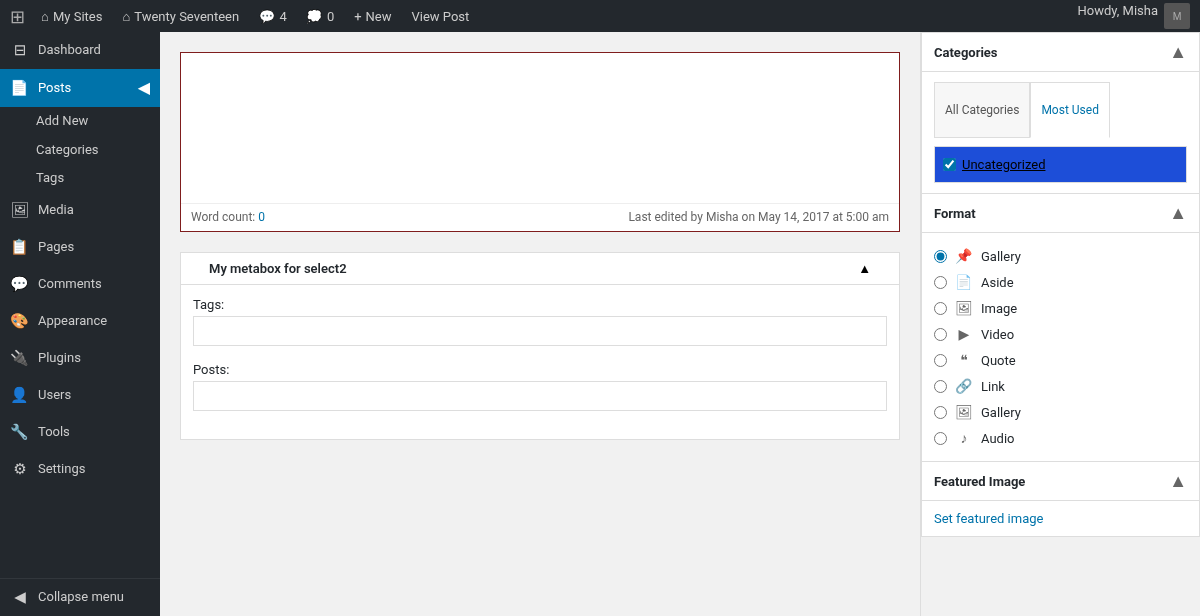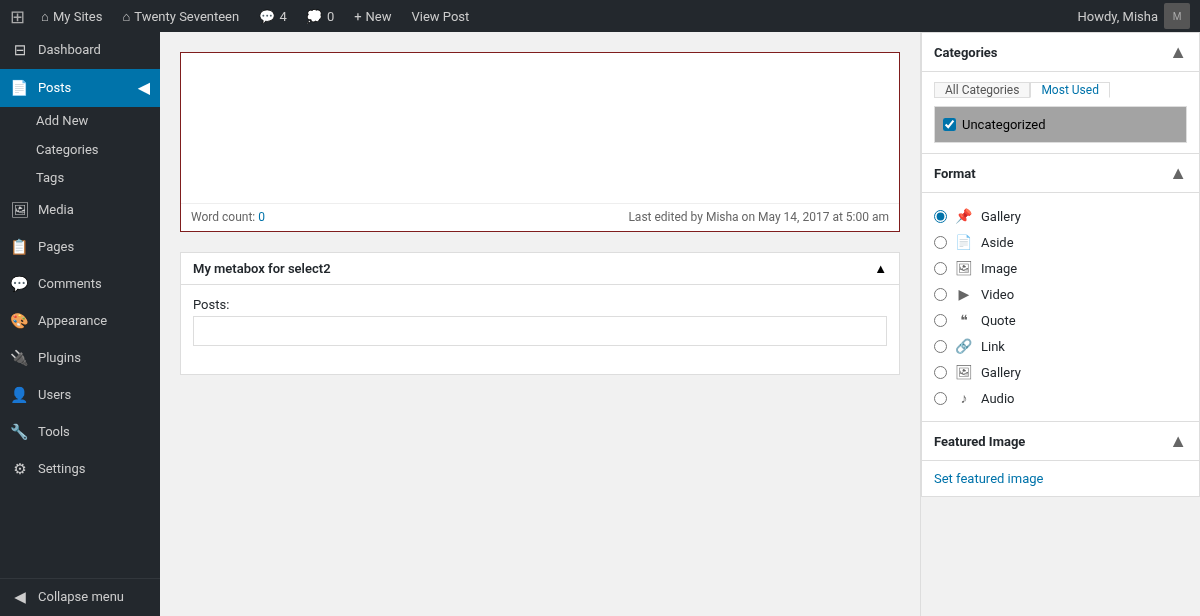--- a/index.html
+++ b/index.html
@@ -22,21 +22,21 @@
       color: #ccc;
       padding: 0 8px;
       height: 32px;
       display: flex;
       align-items: center;
       gap: 4px;
       font-size: 13px;
       cursor: pointer;
     }
     .adminbar-right { margin-left: auto; display: flex; align-items: center; }
-    .adminbar-howdy { color: #ccc; font-size: 13px; display: flex; align-items: center; gap: 6px; }
+    .adminbar-howdy { color: #ccc; font-size: 13px; display: flex; align-items: flex-start; gap: 6px; }
     .avatar-circle { width: 26px; height: 26px; background: #555; border-radius: 2px; display: flex; align-items: center; justify-content: center; color: #aaa; font-size: 10px; }
 
     
     #main-layout {
       display: flex;
       flex: 1;
       overflow: hidden;
     }
 
     
@@ -106,21 +106,21 @@
 
     
     .metabox {
       background: #fff;
       border: 1px solid #ddd;
       margin-top: 20px;
     }
     .metabox-header {
       background: #fff;
       border-bottom: 1px solid #ddd;
-      padding: 8px 12px;
+      padding: 8px 28px;
       display: flex;
       align-items: flex-end;
       justify-content: space-between;
       cursor: pointer;
     }
     .metabox-header h3 { font-size: 13px; font-weight: 600; color: #23282d; }
     .metabox-body { padding: 12px; }
     .metabox-field { margin-bottom: 16px; }
     .metabox-field label { display: block; margin-bottom: 4px; font-size: 13px; color: #23282d; }
     .metabox-field input[type="text"] {
@@ -158,29 +158,29 @@
       cursor: pointer;
       border-bottom: 1px solid #ddd;
     }
     .panel-header h3 { font-size: 13px; font-weight: 700; color: #23282d; }
     .panel-toggle { color: #666; font-size: 18px; line-height: 1; }
     .panel-body { padding: 10px 12px; }
 
     
     .cat-tabs { display: flex; gap: 0; margin-bottom: 8px; }
     .cat-tab {
-      padding: 0 10px;
+      padding: 20px 10px;
       font-size: 12px;
       border: 1px solid #ddd;
       background: #f7f7f7;
       cursor: pointer;
       color: #555;
     }
     .cat-tab.active { background: #fff; border-bottom-color: #fff; color: #0073aa; }
-    .cat-tab-container { border: 1px solid #ddd; padding: 8px; background: #a3a3a3; }
+    .cat-tab-container { border: 1px solid #ddd; padding: 8px; background: #1d4ed8; text-decoration: underline; }
     .cat-item { display: flex; align-items: center; gap: 6px; padding: 2px 0; font-size: 13px; }
     .cat-item input[type="checkbox"] { accent-color: #0073aa; }
     .add-new-cat { color: #0073aa; font-size: 13px; text-decoration: none; display: block; margin-top: 8px; cursor: pointer; }
 
     
     .format-option {
       display: flex;
       align-items: center;
       gap: 8px;
       padding: 5px 0;
@@ -314,20 +314,24 @@
         </div>
       </div>
 
       <div class="metabox">
         <div class="metabox-header">
           <h3>My metabox for select2</h3>
           <span>▲</span>
         </div>
         <div class="metabox-body">
           <div class="metabox-field">
+            <label>Tags:</label>
+            <input type="text" style="">
+          </div>
+          <div class="metabox-field">
             <label>Posts:</label>
             <input type="text" style="">
           </div>
         </div>
       </div>
 
     </div>
 
     <div id="right-sidebar">
 

